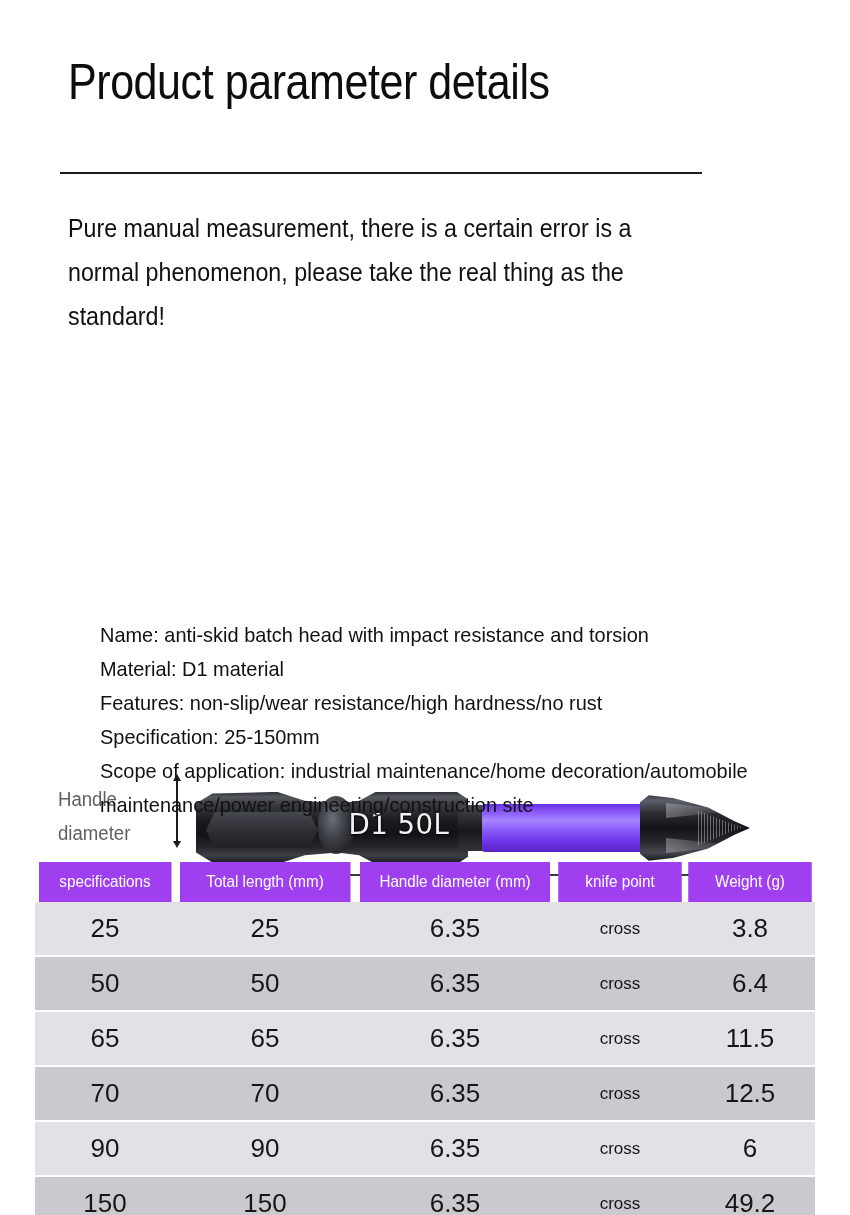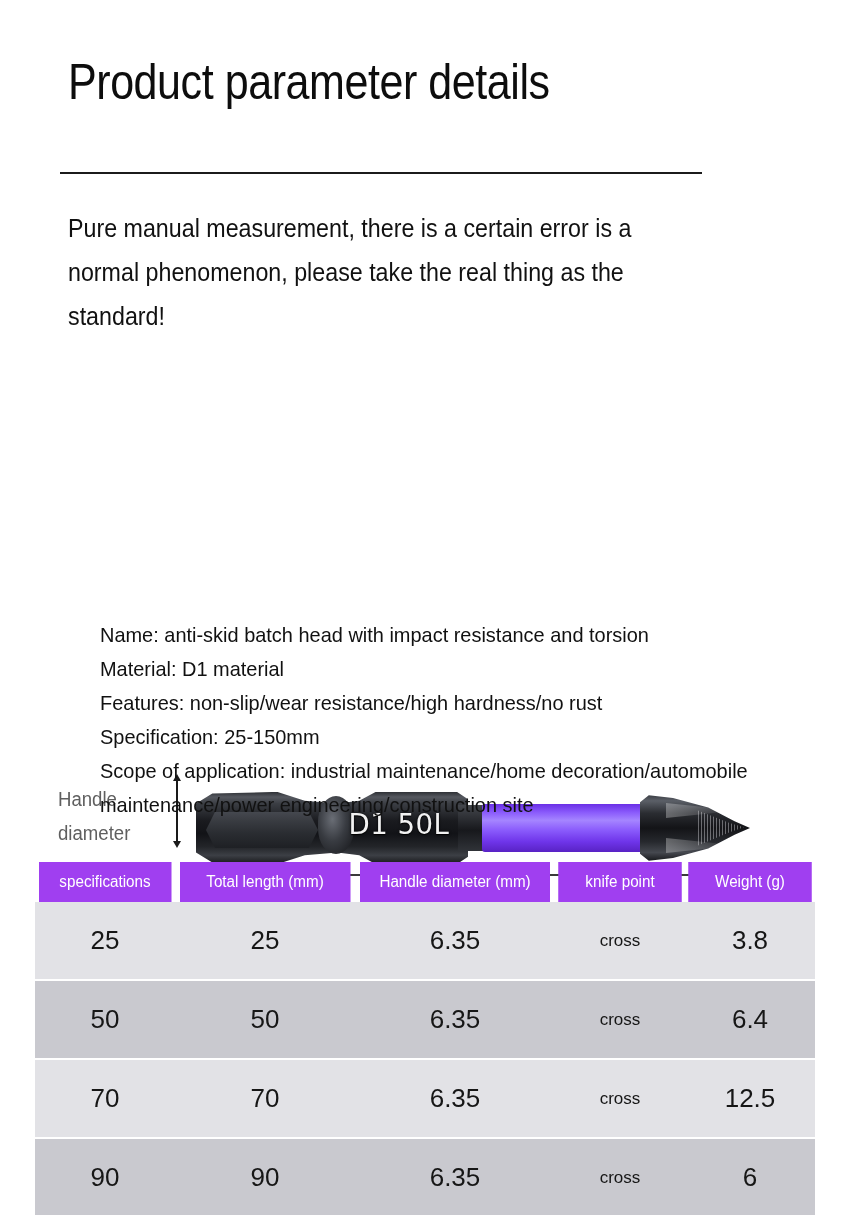--- a/index.html
+++ b/index.html
@@ -298,21 +298,21 @@
     font-weight: 400;
     height: 40px;
     padding: 0;
     transform: scaleX(0.95);
   }
   .spec-table td {
     font-size: 26px;
     font-weight: 400;
     color: #161616;
     height: 45px;
-    padding: 16px;
+    padding: 4px;
     text-align: center;
     border-bottom: 2px solid #ffffff;
   }
   .spec-table td.knife { font-size: 17px; }
   .spec-table tbody tr:nth-child(odd)  td { background: #e2e2e6; }
   .spec-table tbody tr:nth-child(even) td { background: #c9c9cf; }
 
   .col-1 { width: 140px; }
   .col-2 { width: 180px; }
   .col-3 { width: 200px; }
@@ -398,20 +398,27 @@
       <td>3.8</td>
     </tr>
     <tr>
       <td>50</td>
       <td>50</td>
       <td>6.35</td>
       <td class="knife">cross</td>
       <td>6.4</td>
     </tr>
     <tr>
+      <td>65</td>
+      <td>65</td>
+      <td>6.35</td>
+      <td class="knife">cross</td>
+      <td>11.5</td>
+    </tr>
+    <tr>
       <td>70</td>
       <td>70</td>
       <td>6.35</td>
       <td class="knife">cross</td>
       <td>12.5</td>
     </tr>
     <tr>
       <td>90</td>
       <td>90</td>
       <td>6.35</td>

